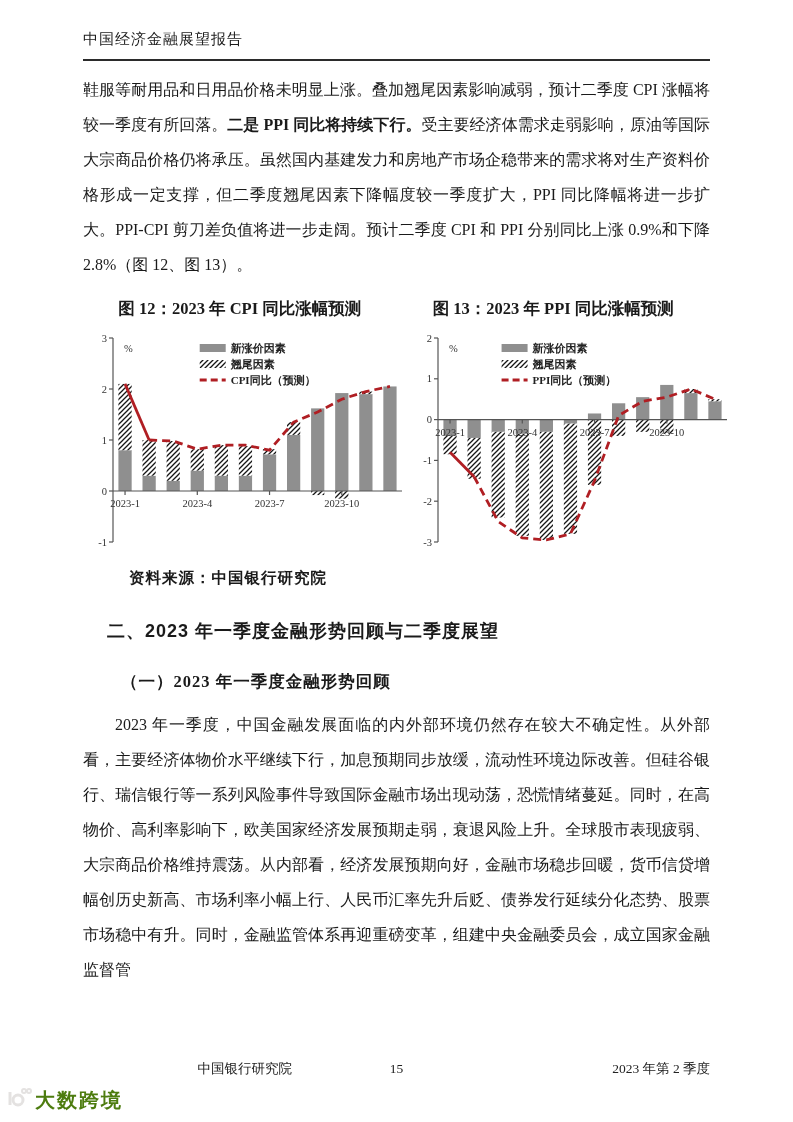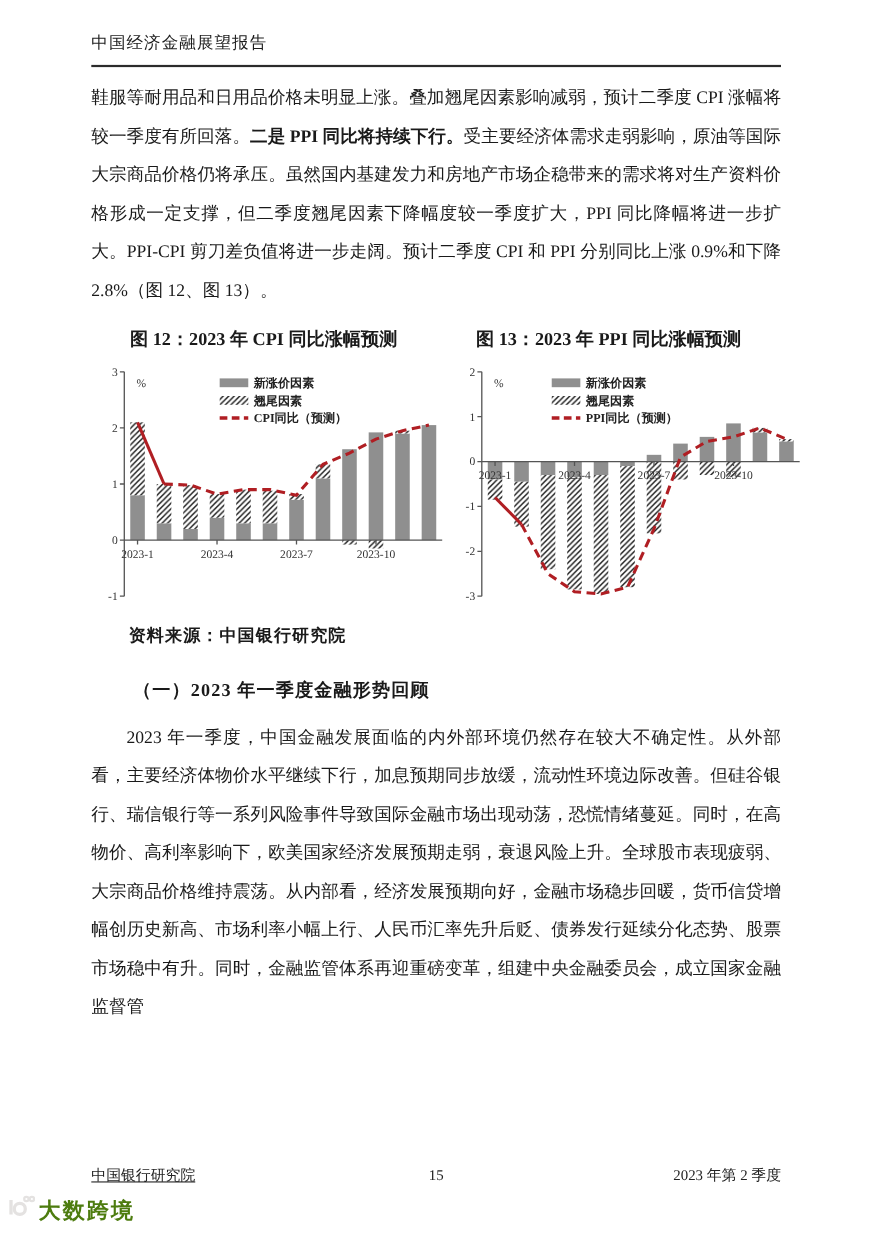--- a/index.html
+++ b/index.html
@@ -20,31 +20,31 @@
   .para{font-size:16px;line-height:35px;text-align:justify;margin:0;}
   .p1{margin-top:11px;}
   .p2{margin-top:14px;text-indent:2em;}
   .bold{font-weight:bold;}
   .fig-titles{display:flex;margin-top:16px;}
   .fig-title{flex:1;text-align:center;font-weight:bold;font-size:16.5px;}
   .charts-row{display:flex;justify-content:space-between;margin-top:10px;}
   .chart{width:332px;height:220px;}
   .chart svg{display:block;}
   svg text{font-family:"Liberation Serif","DejaVu Serif",serif;}
-  .source-note{margin-top:18px;margin-left:34px;font-size:15.5px;font-weight:600;letter-spacing:1px;}
+  .source-note{margin-top:18px;margin-left:46px;font-size:15.5px;font-weight:600;letter-spacing:1px;}
   .section-heading{
     margin-top:30px;margin-left:24px;font-size:18px;font-weight:bold;
     font-family:"Liberation Sans","DejaVu Sans",sans-serif;letter-spacing:1px;
   }
   .subsection-heading{margin-top:28px;margin-left:38px;font-size:16.5px;font-weight:bold;letter-spacing:1px;}
   .footer{
     position:absolute;left:0;right:0;bottom:44px;display:flex;align-items:center;
     padding:0 83px;font-size:13.5px;color:#222;
   }
-  .footer .f-left{flex:1;text-align:left;text-decoration:underline;}
+  .footer .f-left{flex:1;text-align:right;}
   .footer .f-center{flex:1;text-align:center;}
   .footer .f-right{flex:1;text-align:right;}
   .watermark{
     position:absolute;left:6px;bottom:8px;display:flex;align-items:center;gap:3px;
     color:#4d7c0f;font-family:"Liberation Sans","DejaVu Sans",sans-serif;
     font-size:20px;font-weight:bold;letter-spacing:2px;user-select:none;
   }
 </style>
 </head>
 <body>
@@ -188,20 +188,21 @@
             <rect x="93.58" y="30" width="26" height="8" fill="url(#hatch1)"></rect>
             <text x="124.58" y="38" font-size="11" font-weight="600" fill="#222">翘尾因素</text>
             <line x1="93.58" y1="50" x2="119.58" y2="50" stroke="#b01e23" stroke-width="3" stroke-dasharray="7 4"></line>
             <text x="124.58" y="54" font-size="11" font-weight="600" fill="#222">PPI同比（预测）</text>
           </svg>
         </div>
     </div>
 
     <div class="source-note">资料来源：中国银行研究院</div>
 
+    <div class="section-heading">二、2023 年一季度金融形势回顾与二季度展望</div>
 
     <div class="subsection-heading">（一）2023 年一季度金融形势回顾</div>
 
     <p class="para p2">2023 年一季度，中国金融发展面临的内外部环境仍然存在较大不确定性。从外部看，主要经济体物价水平继续下行，加息预期同步放缓，流动性环境边际改善。但硅谷银行、瑞信银行等一系列风险事件导致国际金融市场出现动荡，恐慌情绪蔓延。同时，在高物价、高利率影响下，欧美国家经济发展预期走弱，衰退风险上升。全球股市表现疲弱、大宗商品价格维持震荡。从内部看，经济发展预期向好，金融市场稳步回暖，货币信贷增幅创历史新高、市场利率小幅上行、人民币汇率先升后贬、债券发行延续分化态势、股票市场稳中有升。同时，金融监管体系再迎重磅变革，组建中央金融委员会，成立国家金融监督管</p>
 
   </div>
 
   <div class="footer">
     <span class="f-left">中国银行研究院</span>
     <span class="f-center">15</span>

